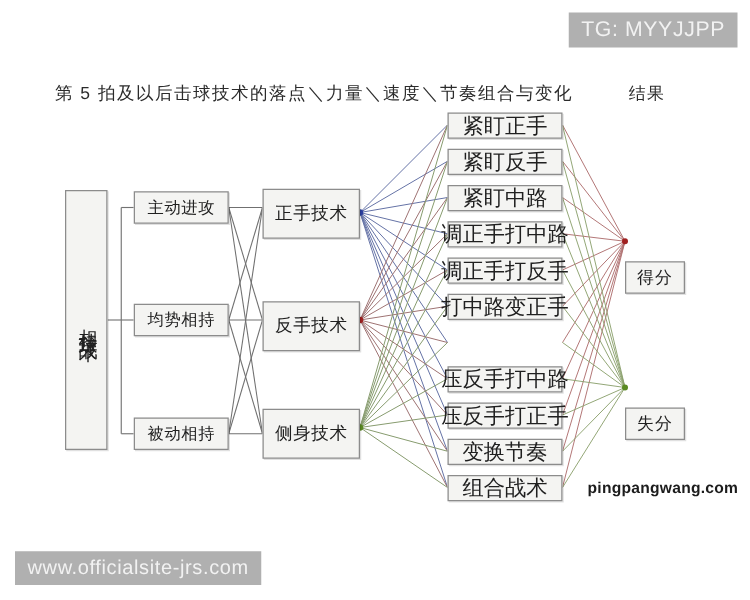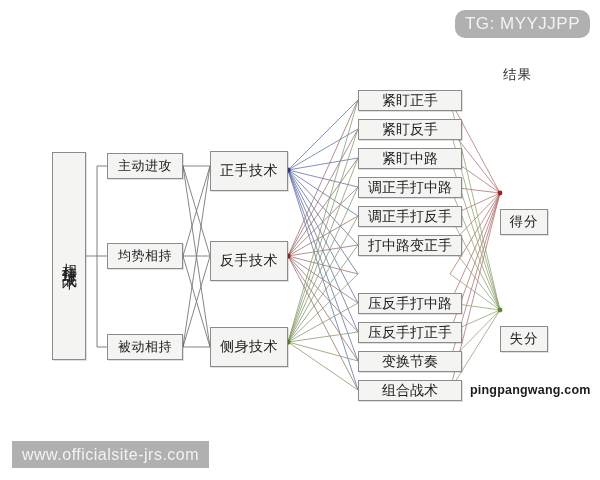--- a/index.html
+++ b/index.html
@@ -8,41 +8,41 @@
     background:#ffffff;
     font-family:"Liberation Sans","DejaVu Sans",sans-serif;
     overflow:hidden;
     position:relative;
   }
   #stage{position:absolute;left:0;top:0;width:600px;height:480px;}
 
   
   .wm{position:absolute;background:#b0b0b0;color:#f2f2f2;letter-spacing:.5px;
       display:flex;align-items:center;justify-content:flex-start;}
-  #wm-tg{right:10px;top:10px;height:28px;padding:0 10px;font-size:17px;border-radius:10px;}
+  #wm-tg{right:10px;top:10px;height:28px;padding:0 10px;font-size:17px;}
   #wm-site{left:12px;top:441px;height:27px;padding:0 10px;font-size:16px;}
   #wm-ppw{position:absolute;left:470px;top:383px;font-size:12.5px;font-weight:bold;
            color:#1c1c1c;letter-spacing:.2px;}
 
   
   .heading{position:absolute;color:#2b2b2b;white-space:nowrap;}
   #title-main{left:44px;top:66px;font-size:14px;letter-spacing:1.2px;}
   #title-result{left:503px;top:66px;font-size:13.5px;letter-spacing:1px;}
 
   
   .box{position:absolute;box-sizing:border-box;
        background:#f4f4f2;border:1.4px solid #8c8c8c;
        display:flex;align-items:center;justify-content:center;
        color:#202020;white-space:nowrap;z-index:5;
        box-shadow:1px 1px 0 rgba(0,0,0,.12);}
   .c1{width:34px;height:208px;left:52px;top:152px;font-size:15px;letter-spacing:3px;
       writing-mode:vertical-rl;text-orientation:upright;padding-top:4px;}
   .c2{width:76px;height:26px;left:107px;font-size:13px;letter-spacing:.5px;}
   .c3{width:78px;height:40px;left:210px;font-size:14px;letter-spacing:.5px;}
-  .c4{width:104px;height:21px;left:358px;font-size:14px;letter-spacing:0px;}
+  .c4{width:92px;height:21px;left:358px;font-size:17px;letter-spacing:0px;}
   .c5{width:48px;height:26px;left:500px;font-size:13.5px;letter-spacing:1px;margin-top:29px;}
 
   svg{position:absolute;left:0;top:0;width:600px;height:480px;z-index:1;}
 </style>
 </head>
 <body>
 
 <div id="stage">
 
   <svg viewBox="0 0 600 480">
@@ -138,20 +138,21 @@
       </g>
     </g>
 
     <circle cx="288" cy="170" r="2.6" fill="#2b3fa0"></circle>
     <circle cx="288" cy="256" r="2.6" fill="#a02020"></circle>
     <circle cx="288" cy="342" r="2.6" fill="#5a8a22"></circle>
     <circle cx="500" cy="193" r="2.4" fill="#a02020"></circle>
     <circle cx="500" cy="310" r="2.4" fill="#5a8a22"></circle>
   </svg>
 
+  <div class="heading" id="title-main">第 5 拍及以后击球技术的落点＼力量＼速度＼节奏组合与变化</div>
   <div class="heading" id="title-result">结果</div>
 
   <div class="box c1">相持球战术</div>
 
   <div class="box c2" style="top:153px">主动进攻</div>
   <div class="box c2" style="top:243px">均势相持</div>
   <div class="box c2" style="top:334px">被动相持</div>
 
   <div class="box c3" style="top:151px">正手技术</div>
   <div class="box c3" style="top:241px">反手技术</div>

